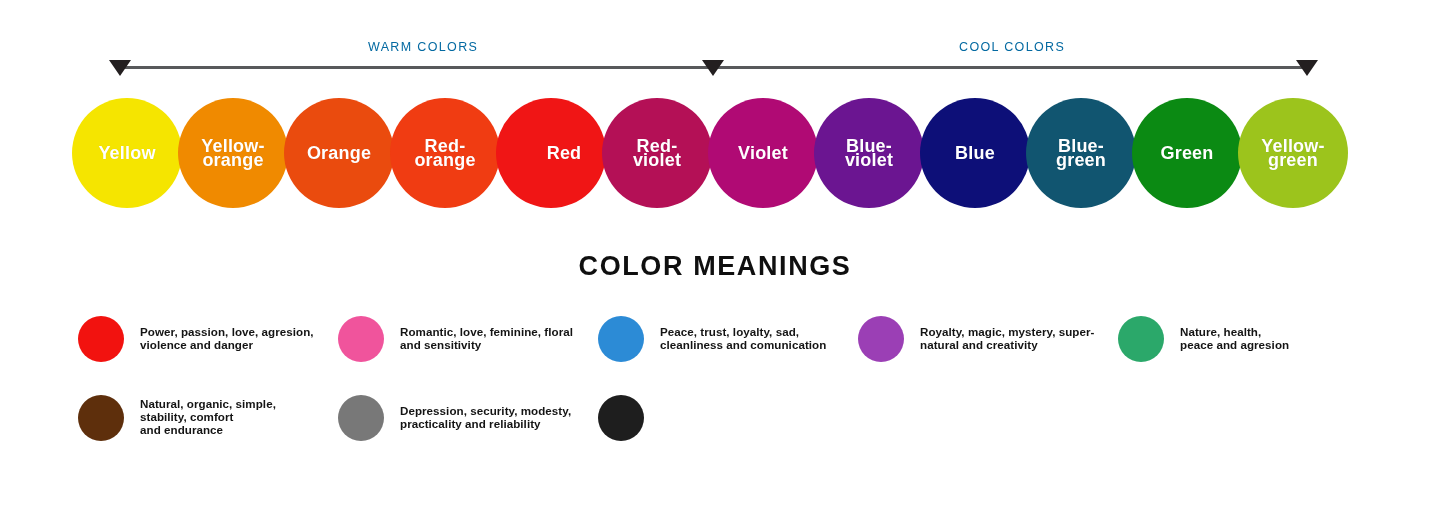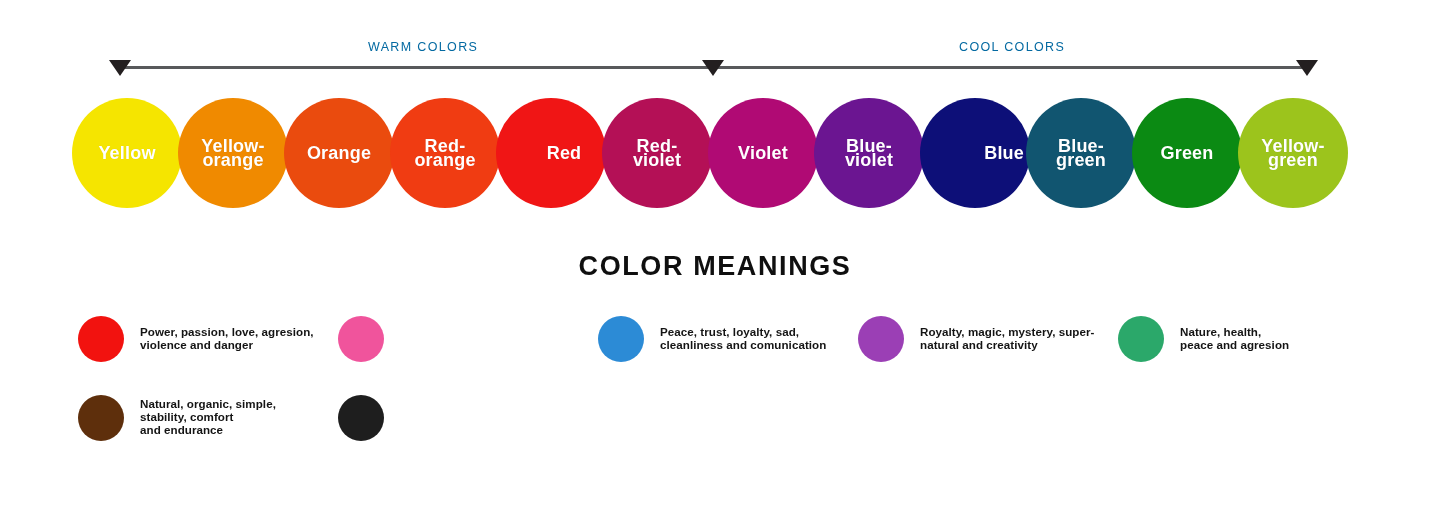--- a/index.html
+++ b/index.html
@@ -175,21 +175,21 @@
       <div class="wheel-label" style="white-space: pre-line;">Red-
 violet</div>
     </div>
     <div class="wheel-swatch" style="background: rgb(176, 10, 116);">
       <div class="wheel-label" style="white-space: pre-line;">Violet</div>
     </div>
     <div class="wheel-swatch" style="background: rgb(107, 21, 145);">
       <div class="wheel-label" style="white-space: pre-line;">Blue-
 violet</div>
     </div>
-    <div class="wheel-swatch" style="background: rgb(13, 15, 120); justify-content: flex-end;">
+    <div class="wheel-swatch" style="background: rgb(13, 15, 120);">
       <div class="wheel-label" style="white-space: pre-line;">Blue</div>
     </div>
     <div class="wheel-swatch" style="background: rgb(17, 85, 112);">
       <div class="wheel-label" style="white-space: pre-line;">Blue-
 green</div>
     </div>
     <div class="wheel-swatch" style="background: rgb(11, 138, 19);">
       <div class="wheel-label" style="white-space: pre-line;">Green</div>
     </div>
     <div class="wheel-swatch" style="background: rgb(156, 196, 28);">
@@ -202,20 +202,22 @@
 
 <div id="meanings-grid">
   <div class="meanings-row">
       <div class="meaning-item">
         <div class="meaning-dot" style="background: rgb(242, 18, 15);"></div>
         <div class="meaning-text">Power, passion, love, agresion,
 violence and danger</div>
       </div>
       <div class="meaning-item">
         <div class="meaning-dot" style="background: rgb(240, 84, 156);"></div>
+        <div class="meaning-text">Romantic, love, feminine, floral
+and sensitivity</div>
       </div>
       <div class="meaning-item">
         <div class="meaning-dot" style="background: rgb(44, 139, 214);"></div>
         <div class="meaning-text">Peace, trust, loyalty, sad,
 cleanliness and comunication</div>
       </div>
       <div class="meaning-item">
         <div class="meaning-dot" style="background: rgb(155, 63, 181);"></div>
         <div class="meaning-text">Royalty, magic, mystery, super-
 natural and creativity</div>
@@ -227,16 +229,21 @@
       </div>
     </div>
   <div class="meanings-row">
       <div class="meaning-item three-line">
         <div class="meaning-dot" style="background: rgb(94, 47, 12);"></div>
         <div class="meaning-text">Natural, organic, simple,
 stability, comfort
 and endurance</div>
       </div>
       <div class="meaning-item">
+        <div class="meaning-dot" style="background: rgb(120, 120, 120);"></div>
+        <div class="meaning-text">Depression, security, modesty,
+practicality and reliability</div>
+      </div>
+      <div class="meaning-item">
         <div class="meaning-dot" style="background: rgb(30, 30, 30);"></div>
       </div>
     </div>
 </div>
 
 </body></html>

